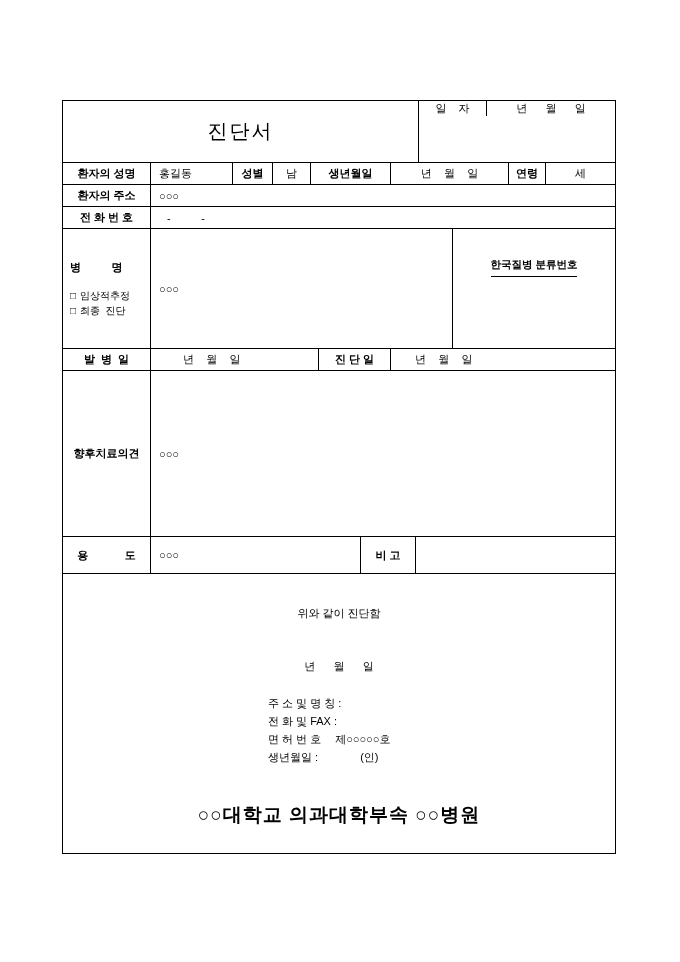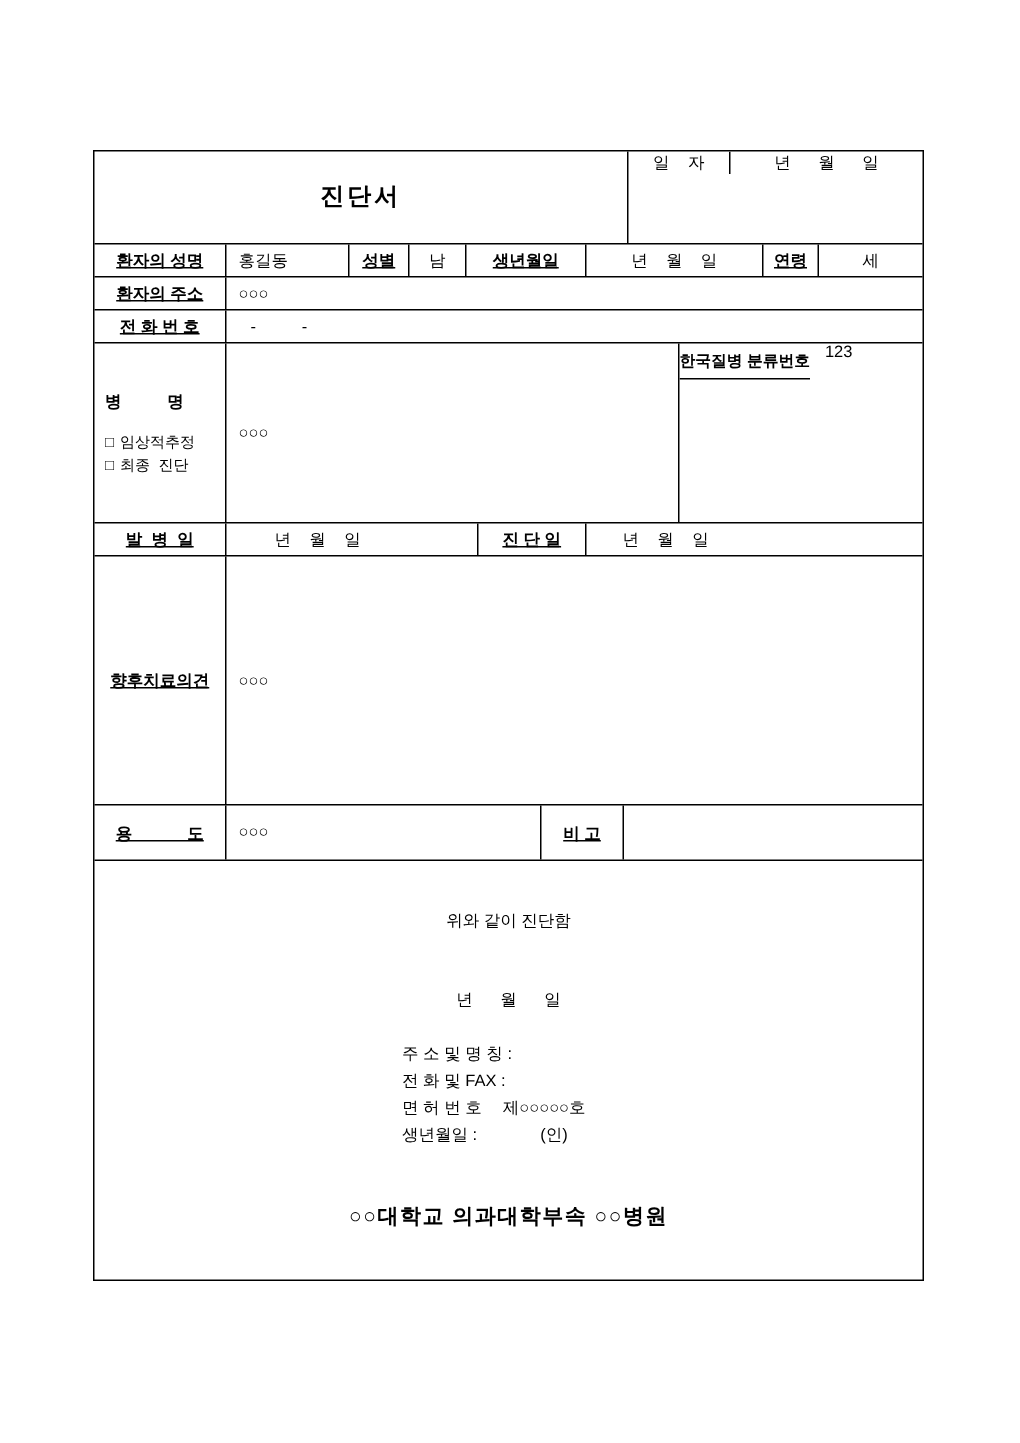--- a/index.html
+++ b/index.html
@@ -13,58 +13,58 @@
     border:1px solid #000;box-sizing:border-box;
     display:flex;flex-direction:column;
   }
   .row{display:flex;border-bottom:1px solid #000;box-sizing:border-box;flex:0 0 auto;}
   .cell{
     box-sizing:border-box;border-right:1px solid #000;
     display:flex;align-items:center;overflow:hidden;
   }
   .cell.last{border-right:none;}
   .center{justify-content:center;}
-  .bold{font-weight:bold;text-decoration:underline;}
+  .bold{font-weight:bold;}
   .pre{white-space:pre;}
   .padl8{padding-left:8px;}
   .padl16{padding-left:16px;}
   .padl24{padding-left:24px;}
   .padl32{padding-left:32px;}
 
   .h62{height:62px;} .h22{height:22px;} .h120{height:120px;}
   .h166{height:166px;} .h37{height:37px;}
   .w88{width:88px;} .w82{width:82px;} .w40{width:40px;} .w38{width:38px;}
   .w80{width:80px;} .w118{width:118px;} .w37c{width:37px;}
   .w162{width:162px;} .w168{width:168px;} .w72{width:72px;}
   .w210{width:210px;} .w55{width:55px;}
   .grow{flex:1 1 auto;}
 
-  .title-cell{flex:1 1 auto;justify-content:center;font-size:16px;font-weight:bold;letter-spacing:2px;}
+  .title-cell{flex:1 1 auto;justify-content:center;font-size:20px;font-weight:normal;letter-spacing:2px;}
   .mini{width:196px;display:flex;flex-direction:column;box-sizing:border-box;}
   .mini-row{display:flex;flex:1 1 auto;border-bottom:1px solid #000;box-sizing:border-box;}
   .mini-row.last{border-bottom:none;justify-content:flex-end;}
   .mini-label{width:68px;border-right:1px solid #000;display:flex;align-items:center;justify-content:center;box-sizing:border-box;}
   .mini-value{flex:1 1 auto;display:flex;align-items:center;justify-content:center;}
 
   .disease-label{flex-direction:column;justify-content:center;align-items:flex-start;padding-left:7px;}
   .disease-name{margin-bottom:13px;font-weight:bold;white-space:pre;}
   .check-row{display:flex;align-items:center;font-size:10px;line-height:15px;white-space:pre;}
   .check-row .box{margin-right:4px;font-size:10px;}
-  .disease-right{align-items:flex-start;}
+  .disease-right{flex-direction:column;align-items:center;margin-top:24px;}
   .code-header{height:24px;border-bottom:1px solid #000;display:flex;align-items:center;justify-content:center;font-weight:bold;font-size:10.5px;box-sizing:border-box;}
   .code-body{flex:1 1 auto;display:flex;align-items:center;padding-left:10px;}
 
   .footer{flex:1 1 auto;position:relative;border-bottom:none;display:block;}
   .statement{position:absolute;top:32px;left:0;width:100%;text-align:center;}
   .date-line{position:absolute;top:85px;left:0;width:100%;text-align:center;white-space:pre;}
   .info-block{position:absolute;left:205px;top:120px;line-height:18px;}
   .info-line{white-space:pre;}
   .seal{margin-left:42px;}
   .lic-val{margin-left:14px;text-align:center;}
-  .hospital{position:absolute;top:228px;left:0;width:100%;text-align:center;font-weight:bold;font-size:14px;letter-spacing:1px;}
+  .hospital{position:absolute;top:228px;left:0;width:100%;text-align:center;font-weight:bold;font-size:19px;letter-spacing:1px;}
 </style>
 </head>
 <body>
 
 <div class="form">
 
   <div class="row h62">
     <div class="cell title-cell">진단서</div>
     <div class="mini cell last" style="padding:0;align-items:stretch;">
       <div style="display:flex;flex-direction:column;width:100%;">
@@ -105,21 +105,20 @@
         <span class="pre">임상적추정</span>
       </div>
       <div class="check-row">
         <span class="box">□</span>
         <span class="pre">최종  진단</span>
       </div>
     </div>
     <div class="cell grow padl8">○○○</div>
     <div class="cell w162 disease-right last">
       <div class="code-header">한국질병 분류번호</div>
-      <div class="code-body">123</div>
     </div>
   </div>
 
   <div class="row h22">
     <div class="cell w88 center bold pre">발  병  일</div>
     <div class="cell w168 padl32 pre">년    월    일</div>
     <div class="cell w72 center bold pre">진 단 일</div>
     <div class="cell grow padl24 pre last">년    월    일</div>
   </div>
 

